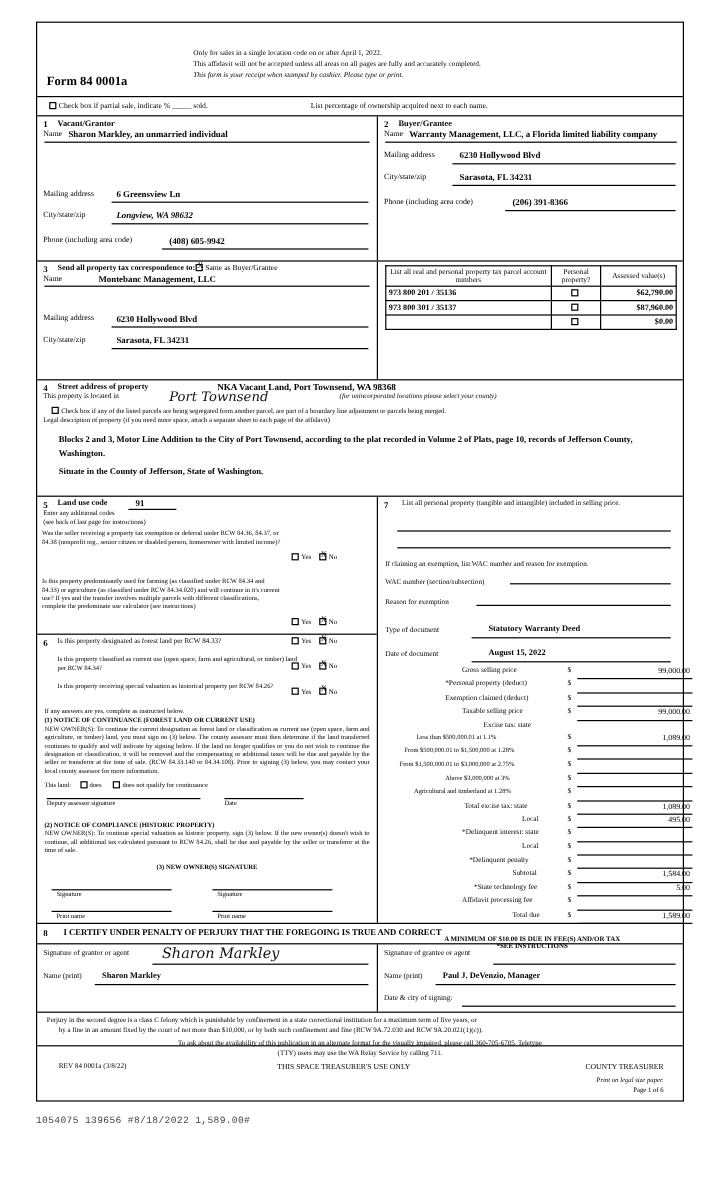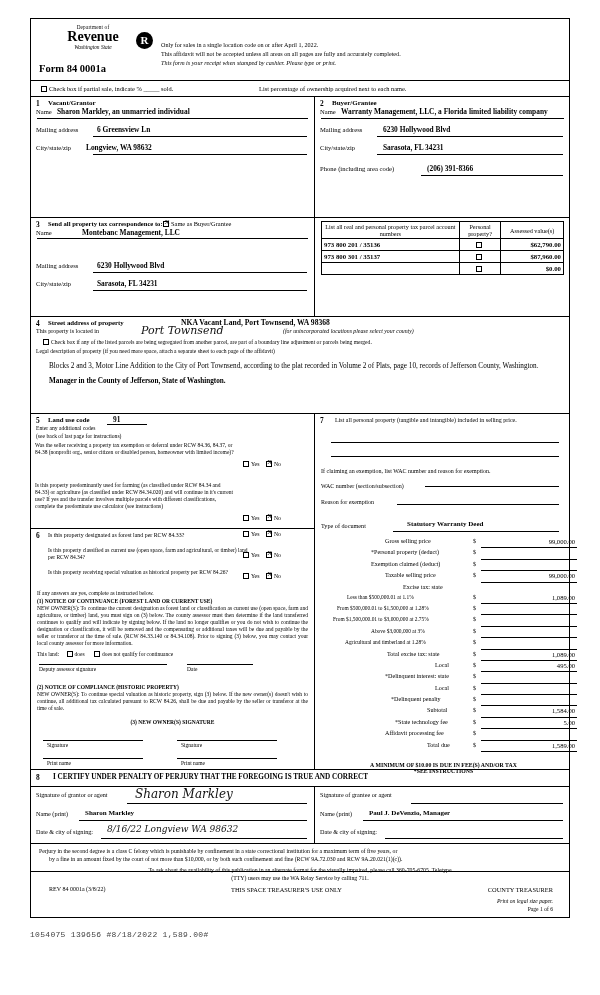--- a/index.html
+++ b/index.html
@@ -89,26 +89,20 @@
   .mrow .ul { position: absolute; left: 158px; width: 96px; border-bottom: 0.7px solid #000; bottom: 1px; }
   .barcode { position: absolute; left: 30px; top: 930px; font-size: 8px; font-family: "Liberation Mono", monospace; letter-spacing: .3px; color: #444;}
 </style>
 </head>
 <body>
 
 <div class="page">
   <div class="sheet">
 
     <div class="hdr">
-      <div class="logo">
-        <div class="dept">Department of</div>
-        <div class="rev">Revenue</div>
-        <div class="wash">Washington State</div>
-        <div class="logo-mark">R</div>
-      </div>
       <div class="hdr-sub">
         <div>Only for sales in a single location code on or after April 1, 2022.</div>
         <div>This affidavit will not be accepted unless all areas on all pages are fully and accurately completed.</div>
         <div style="font-style:italic">This form is your receipt when stamped by cashier. Please type or print.</div>
       </div>
       <div class="formno">Form 84 0001a</div>
     </div>
 
     <div class="partial">
       <div class="a">
@@ -120,29 +114,34 @@
     <div class="cols" style="height:120px;">
 
       <div class="col colL" style="height:120px;">
         <div style="position:relative;height:21px;">
           <span class="secnum t" style="left:5px;top:2px;">1</span>
           <span class="t" style="left:17px;top:2px;font-size:7px;font-weight:bold;">Vacant/Grantor</span>
           <span class="t lbl" style="left:5px;top:11px;">Name</span>
           <span class="t val" style="left:26px;top:10px;">Sharon Markley, an unmarried individual</span>
         </div>
         <div class="hline" style="margin:0 6px;"></div>
-        <div style="position:relative;height:22px;">
+        <div style="position:relative;height:22px;margin-top:32px;">
           <span class="t lbl" style="left:5px;top:7px;">Mailing address</span>
           <span class="t val" style="left:66px;top:6px;">6 Greensview Ln</span>
           <div class="t" style="left:62px;top:17px;width:214px;border-bottom:0.8px solid #000;"></div>
         </div>
         <div style="position:relative;height:21px;">
           <span class="t lbl" style="left:5px;top:3px;">City/state/zip</span>
-          <span class="t val" style="left:55px;top:2px;">Longview, WA 98632</span>
+          <span class="t val" style="left:66px;top:2px;font-style:italic;">Longview, WA 98632</span>
           <div class="t" style="left:62px;top:13px;width:214px;border-bottom:0.8px solid #000;"></div>
+        </div>
+        <div style="position:relative;height:22px;">
+          <span class="t lbl" style="left:5px;top:3px;">Phone (including area code)</span>
+          <span class="t val" style="left:110px;top:2px;">(408) 605-9942</span>
+          <div class="t" style="left:104px;top:13px;width:172px;border-bottom:0.8px solid #000;"></div>
         </div>
       </div>
 
       <div class="col colR" style="height:120px;">
         <div style="position:relative;height:21px;">
           <span class="secnum t" style="left:5px;top:2px;">2</span>
           <span class="t" style="left:17px;top:2px;font-size:7px;font-weight:bold;">Buyer/Grantee</span>
           <span class="t lbl" style="left:5px;top:11px;">Name</span>
           <span class="t val" style="left:26px;top:10px;">Warranty Management, LLC, a Florida limited liability company</span>
         </div>
@@ -224,22 +223,22 @@
       <span class="t" style="left:17px;top:2px;font-size:6.8px;font-weight:bold;">Street address of property</span>
       <span class="t" style="left:150px;top:1px;font-size:7.6px;font-weight:bold;">NKA Vacant Land, Port Townsend, WA  98368</span>
       <span class="t" style="left:5px;top:11px;font-size:6px;">This property is located in</span>
       <span class="t hand" style="left:110px;top:7px;">Port Townsend</span>
       <span class="t" style="left:252px;top:11px;font-size:5.8px;font-style:italic;">(for unincorporated locations please select your county)</span>
       <span class="t" style="left:12px;top:22px;font-size:5.6px;"><span class="cb"></span><span>Check box if any of the listed parcels are being segregated from another parcel, are part of a boundary line adjustment or parcels being merged.</span></span>
       <span class="t" style="left:5px;top:31px;font-size:5.6px;">Legal description of property (if you need more space, attach a separate sheet to each page of the affidavit)</span>
     </div>
 
     <div style="position:relative;height:56px;padding:3px 20px 0 18px;">
-      <div style="font-size:7.2px;font-weight:normal;line-height:1.7;">Blocks 2 and 3, Motor Line Addition to the City of Port Townsend, according to the plat recorded in Volume 2 of Plats, page 10, records of Jefferson County, Washington.</div>
-      <div style="font-size:7.2px;font-weight:bold;line-height:1.7;margin-top:3px;">Manager in the County of Jefferson, State of Washington.</div>
+      <div style="font-size:7.2px;font-weight:bold;line-height:1.7;">Blocks 2 and 3, Motor Line Addition to the City of Port Townsend, according to the plat recorded in Volume 2 of Plats, page 10, records of Jefferson County, Washington.</div>
+      <div style="font-size:7.2px;font-weight:bold;line-height:1.7;margin-top:3px;">Situate in the County of Jefferson, State of Washington.</div>
     </div>
     <div class="hline"></div>
 
     <div class="cols" style="height:355px;">
 
       <div class="col colL" style="height:355px;">
         <div style="position:relative;height:28px;">
           <span class="secnum t" style="left:5px;top:2px;">5</span>
           <span class="t" style="left:17px;top:2px;font-size:6.8px;font-weight:bold;">Land use code</span>
           <span class="t" style="left:82px;top:1px;font-size:7.4px;font-weight:bold;">91</span>
@@ -334,20 +333,25 @@
           <div class="t" style="left:110px;top:18px;width:134px;border-bottom:0.8px solid #000;"></div>
           <div class="fine" style="margin-top:9px;font-size:6px;">Reason for exemption</div>
           <div class="t" style="left:82px;top:36px;width:162px;border-bottom:0.8px solid #000;"></div>
         </div>
 
         <div style="position:relative;height:20px;padding:0 6px;">
           <span class="t fine" style="left:6px;top:4px;font-size:6.2px;">Type of document</span>
           <span class="t" style="left:92px;top:2px;font-size:7px;font-weight:bold;">Statutory Warranty Deed</span>
           <div class="t" style="left:78px;top:13px;width:166px;border-bottom:0.8px solid #000;"></div>
         </div>
+        <div style="position:relative;height:18px;padding:0 6px;">
+          <span class="t fine" style="left:6px;top:4px;font-size:6.2px;">Date of document</span>
+          <span class="t" style="left:92px;top:2px;font-size:7px;font-weight:bold;">August 15, 2022</span>
+          <div class="t" style="left:78px;top:13px;width:166px;border-bottom:0.8px solid #000;"></div>
+        </div>
 
         <div style="position:relative;padding:0 6px 0 8px;">
           <div class="mrow">
             <span class="lab" style="left:62px;">Gross selling price</span>
             <span class="dol">$</span>
             <span class="amt">99,000.00</span>
             <span class="ul"></span>
           </div>
           <div class="mrow">
             <span class="lab" style="left:48px;">*Personal property (deduct)</span>
@@ -472,25 +476,20 @@
         <div style="position:relative;height:20px;">
           <span class="t fine" style="left:5px;top:4px;font-size:6.2px;">Signature of grantor or agent</span>
           <span class="t hand" style="left:104px;top:0px;font-size:12px;">Sharon Markley</span>
           <div class="t" style="left:96px;top:16px;width:180px;border-bottom:0.8px solid #000;"></div>
         </div>
         <div style="position:relative;height:17px;">
           <span class="t fine" style="left:5px;top:3px;font-size:6.2px;">Name (print)</span>
           <span class="t" style="left:54px;top:2px;font-size:7px;font-weight:bold;">Sharon Markley</span>
           <div class="t" style="left:48px;top:13px;width:228px;border-bottom:0.8px solid #000;"></div>
         </div>
-        <div style="position:relative;height:19px;">
-          <span class="t fine" style="left:5px;top:4px;font-size:6.2px;">Date &amp; city of signing:</span>
-          <span class="t hand hand-sm" style="left:76px;top:0px;">8/16/22  Longview WA 98632</span>
-          <div class="t" style="left:70px;top:14px;width:206px;border-bottom:0.8px solid #000;"></div>
-        </div>
       </div>
       <div class="col colR" style="height:56px;text-decoration:underline;">
         <div style="position:relative;height:20px;">
           <span class="t fine" style="left:5px;top:4px;font-size:6.2px;">Signature of grantee or agent</span>
           <div class="t" style="left:96px;top:16px;width:152px;border-bottom:0.8px solid #000;"></div>
         </div>
         <div style="position:relative;height:17px;">
           <span class="t fine" style="left:5px;top:3px;font-size:6.2px;">Name (print)</span>
           <span class="t" style="left:54px;top:2px;font-size:7px;font-weight:bold;">Paul J. DeVenzio, Manager</span>
           <div class="t" style="left:48px;top:13px;width:200px;border-bottom:0.8px solid #000;"></div>

